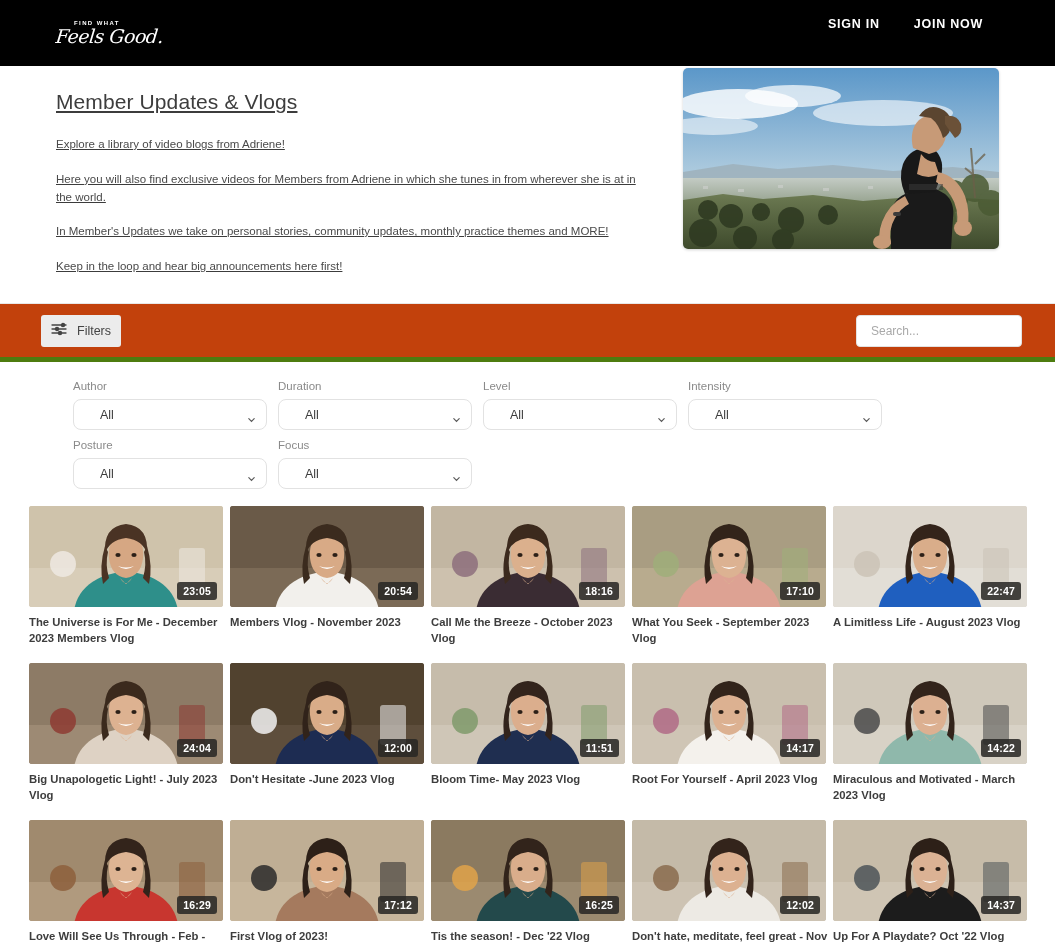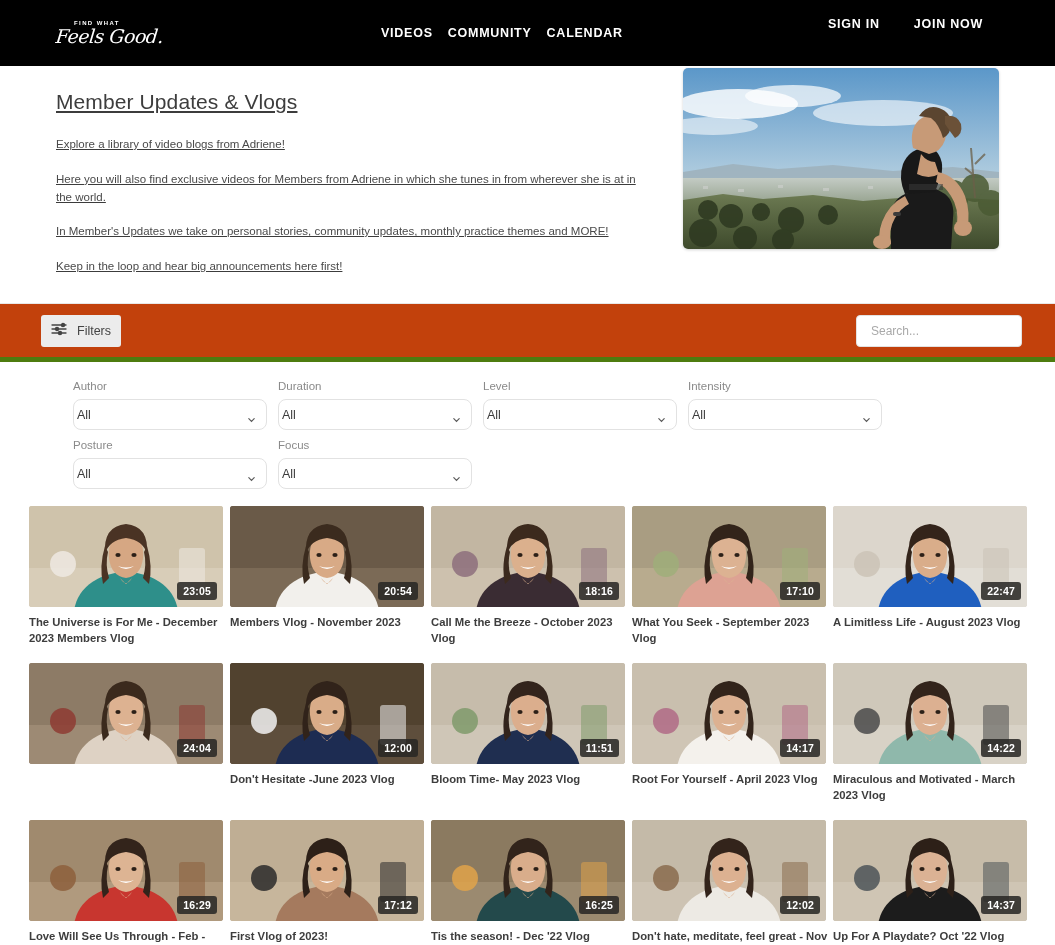--- a/index.html
+++ b/index.html
@@ -186,21 +186,21 @@
     height: 31px;
   }
   .select-wrap select {
     width: 100%;
     height: 100%;
     appearance: none;
     -webkit-appearance: none;
     background: #ffffff;
     border: 1px solid #e2e2e2;
     border-radius: 8px;
-    padding: 0 26px 0 3px;
+    padding: 0 26px 0 26px;
     font-size: 12.5px;
     color: #3c3c3c;
     font-family: "Liberation Sans", sans-serif;
     outline: none;
     cursor: pointer;
   }
   .chev {
     position: absolute;
     right: 11px;
     top: 50%;
@@ -248,25 +248,20 @@
     width: 196px;
   }
 </style>
 </head>
 <body>
 
 <div class="topbar">
   <div class="logo">
     <div class="logo-top">FIND WHAT</div>
     <div class="logo-script">Feels Good.</div>
-  </div>
-  <div class="nav-center">
-    <a href="#">VIDEOS</a>
-    <a href="#">COMMUNITY</a>
-    <a href="#">CALENDAR</a>
   </div>
   <div class="nav-right">
     <a href="#">SIGN IN</a>
     <a href="#">JOIN NOW</a>
   </div>
 </div>
 
 <div class="hero">
   <div class="hero-text">
     <h1 class="hero-title">Member Updates &amp; Vlogs</h1>
@@ -525,20 +520,21 @@
           <path d="M76 48 Q74 20 97 18 Q120 20 118 48 Q114 34 97 32 Q80 34 76 48 Z" fill="#3b2a1d"></path>
           <path d="M76 40 Q70 60 74 78 L80 72 Q76 58 79 46 Z" fill="#3b2a1d"></path>
           <path d="M118 40 Q124 60 120 78 L114 72 Q118 58 115 46 Z" fill="#3b2a1d"></path>
           <ellipse cx="89" cy="49" rx="2.6" ry="1.9" fill="#2c2018"></ellipse>
           <ellipse cx="105" cy="49" rx="2.6" ry="1.9" fill="#2c2018"></ellipse>
           <path d="M89 60 Q97 66 105 60 Q97 63 89 60 Z" fill="#ffffff"></path>
           <path d="M91 72 L97 78 L103 72 Q97 82 91 72 Z" fill="#ddb291"></path>
         </svg>
         <span class="badge">24:04</span>
       </div>
+      <div class="card-title">Big Unapologetic Light! - July 2023 Vlog</div>
     </div>
     <div class="card">
       <div class="thumb">
         <svg viewBox="0 0 194 101" preserveAspectRatio="none">
           <rect width="194" height="101" fill="#5e4e3c"></rect>
           <rect x="0" y="0" width="194" height="62" fill="#51422f"></rect>
           <rect x="0" y="62" width="194" height="39" fill="#5e4e3c"></rect>
           <circle cx="34" cy="58" r="13" fill="#f2f2f2" opacity="0.85"></circle>
           <rect x="150" y="42" width="26" height="40" rx="3" fill="#f2f2f2" opacity="0.55"></rect>
           <ellipse cx="97" cy="108" rx="52" ry="42" fill="#1d2c52"></ellipse>

